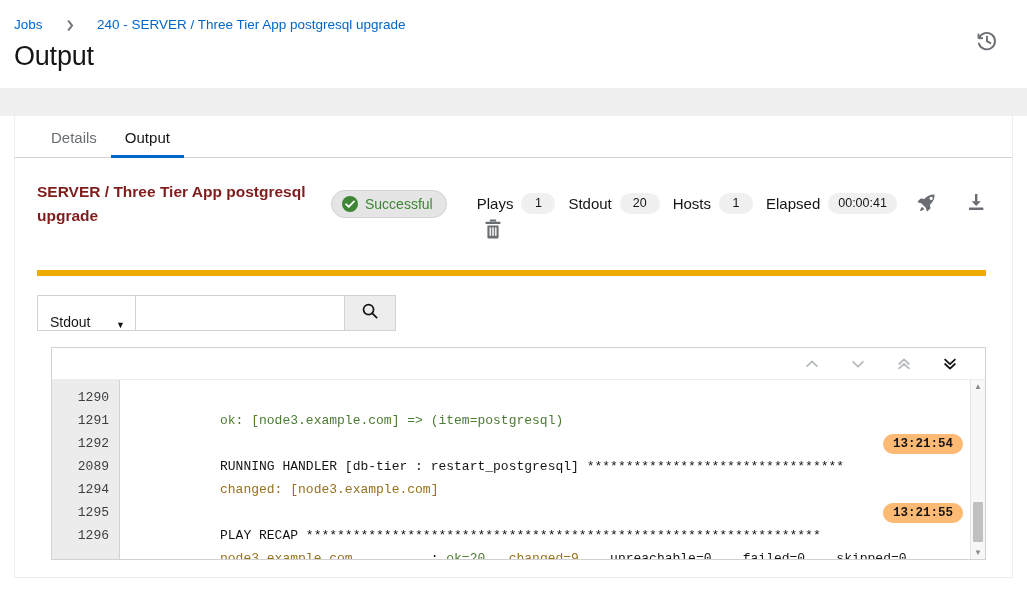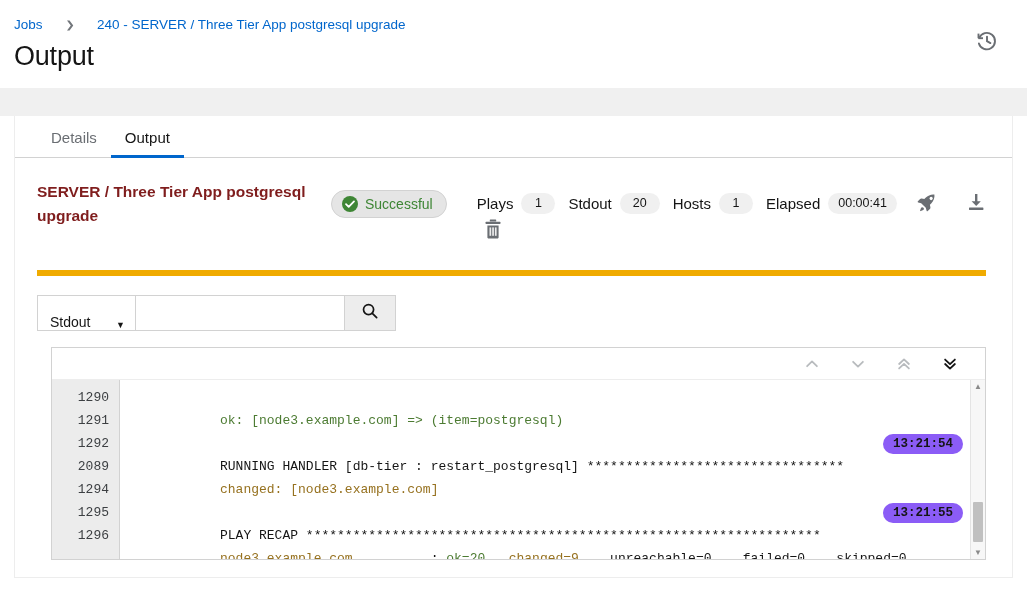--- a/index.html
+++ b/index.html
@@ -317,21 +317,21 @@
     position: relative;
   }
   .line.wrap2 { height: 46px; white-space: pre-wrap; }
   .c-ok { color: #4c7b32; }
   .c-changed { color: #96711f; }
   .c-plain { color: #151515; }
   .ts {
     position: absolute;
     right: 22px;
     top: 2px;
-    background: #8b5cf6;
+    background: #fdba74;
     border-radius: 11px;
     font-family: "Liberation Mono", monospace;
     font-size: 12.5px;
     font-weight: bold;
     color: #151515;
     padding: 2px 10px;
     line-height: 16px;
   }
 
   

